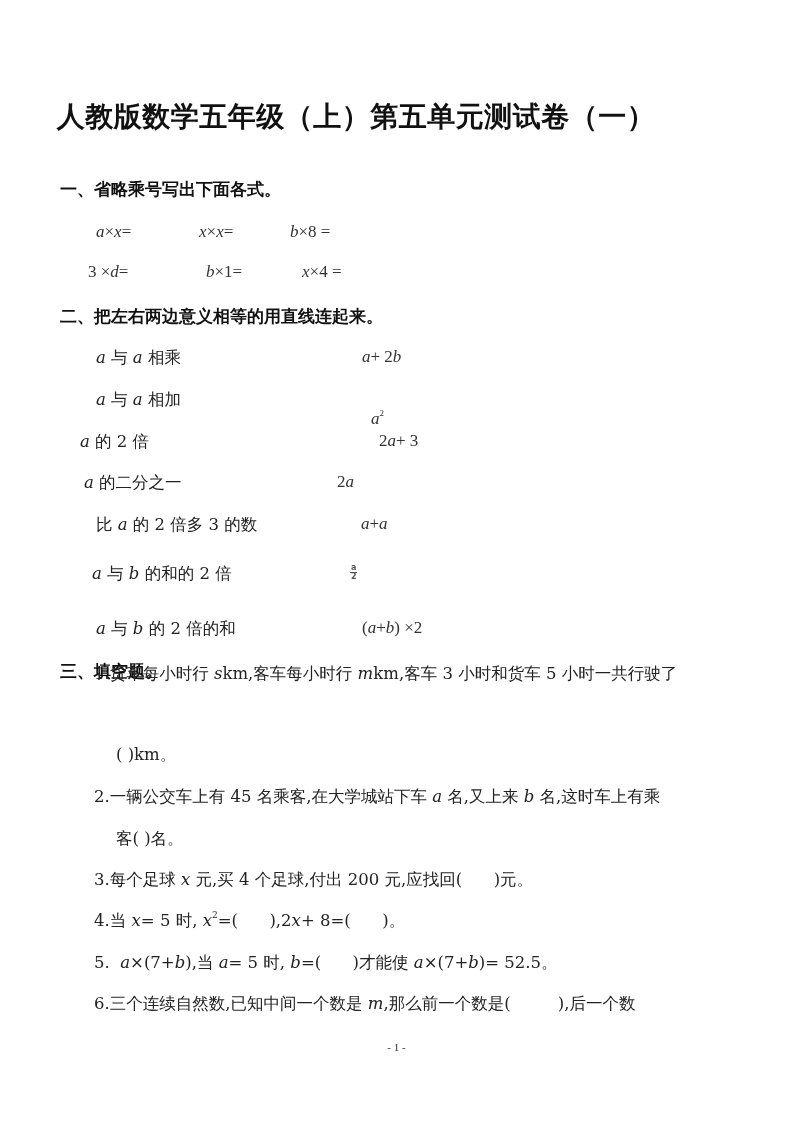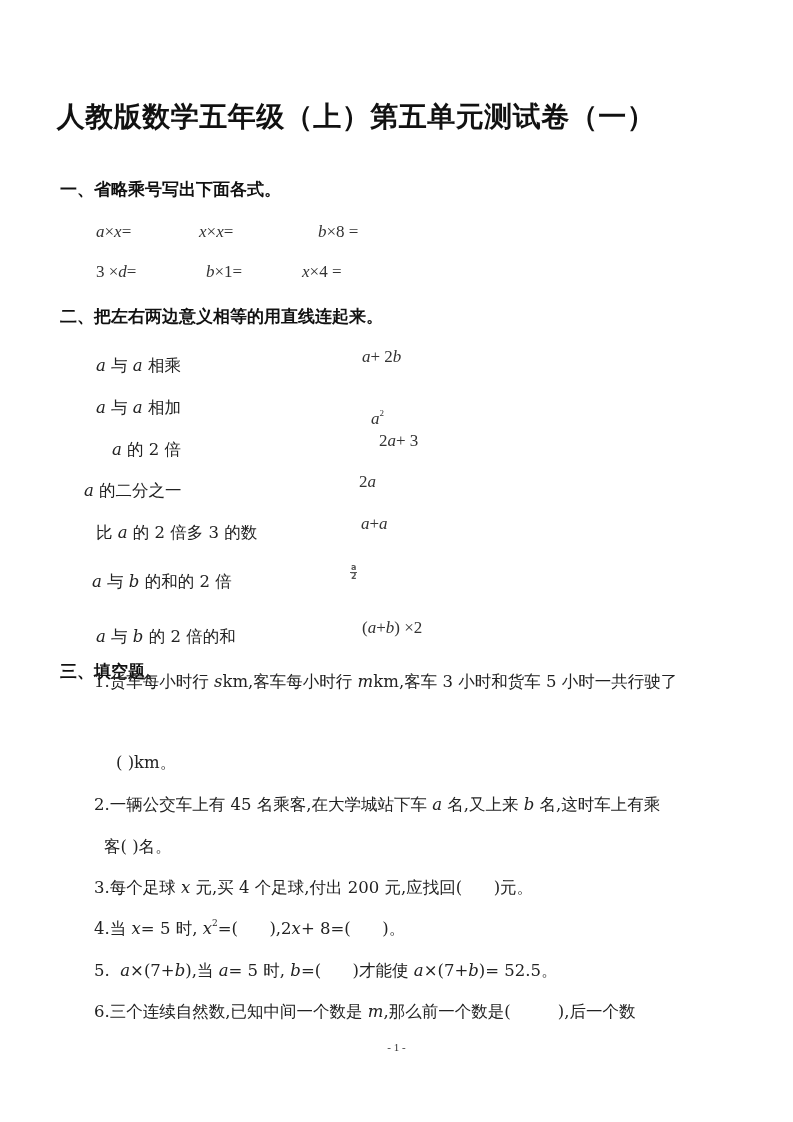--- a/index.html
+++ b/index.html
@@ -18,21 +18,21 @@
       left: 60px; font-family: "DejaVu Sans", "Liberation Sans", sans-serif;
       font-weight: bold; font-size: 17px; color: #111;
     }
     .expr {
       font-family: "Liberation Serif", "DejaVu Serif", serif;
       font-size: 17px; color: #333; text-align: center;
     }
     .expr i, .txt i { font-style: italic; }
     .txt {
       font-family: "DejaVu Serif", "Liberation Serif", serif;
-      font-size: 16.5px; color: #222; margin-top: 8px;
+      font-size: 16.5px; color: #222;
     }
     .frac {
       display: inline-block; text-align: center; font-size: 8px; line-height: 8px;
       font-family: "DejaVu Sans", sans-serif; font-weight: bold; color: #555;
     }
     .frac .num { display: block; border-bottom: 1px solid #555; padding: 0 1px; }
     .frac .den { display: block; }
     sup { font-size: 9px; vertical-align: 8px; line-height: 0; }
     .footer {
       left: 0; width: 793px; top: 1041px; text-align: center;
@@ -40,51 +40,51 @@
     }
   </style>
 </head>
 <body>
 
 <div class="abs title">人教版数学五年级（上）第五单元测试卷（一）</div>
 
 <div class="abs heading" style="top:178px">一、省略乘号写出下面各式。</div>
 <div class="abs expr" style="left:96px;top:222px"><i>a</i>×<i>x</i>=</div>
 <div class="abs expr" style="left:199px;top:222px"><i>x</i>×<i>x</i>=</div>
-<div class="abs expr" style="left:318px;top:222px"><i>b</i>×8 =</div>
-<div class="abs expr" style="left:96px;top:262px">3 ×<i>d</i>=</div>
+<div class="abs expr" style="left:290px;top:222px"><i>b</i>×8 =</div>
+<div class="abs expr" style="left:88px;top:262px">3 ×<i>d</i>=</div>
 <div class="abs expr" style="left:206px;top:262px"><i>b</i>×1=</div>
 <div class="abs expr" style="left:302px;top:262px"><i>x</i>×4 =</div>
 
 <div class="abs heading" style="top:305px">二、把左右两边意义相等的用直线连起来。</div>
 
 <div class="abs txt" style="left:96px;top:347px"><i>a</i> 与 <i>a</i> 相乘</div>
 <div class="abs txt" style="left:96px;top:389px"><i>a</i> 与 <i>a</i> 相加</div>
-<div class="abs txt" style="left:112px;top:431px"><i>a</i> 的 2 倍</div>
+<div class="abs txt" style="left:80px;top:431px"><i>a</i> 的 2 倍</div>
 <div class="abs txt" style="left:84px;top:472px"><i>a</i> 的二分之一</div>
 <div class="abs txt" style="left:96px;top:514px">比 <i>a</i> 的 2 倍多 3 的数</div>
 <div class="abs txt" style="left:92px;top:563px"><i>a</i> 与 <i>b</i> 的和的 2 倍</div>
 <div class="abs txt" style="left:96px;top:618px"><i>a</i> 与 <i>b</i> 的 2 倍的和</div>
 
 <div class="abs expr" style="left:362px;top:347px"><i>a</i>+ 2<i>b</i></div>
 <div class="abs expr" style="left:371px;top:409px"><i>a</i><sup>2</sup></div>
 <div class="abs expr" style="left:379px;top:431px">2<i>a</i>+ 3</div>
-<div class="abs expr" style="left:359px;top:472px">2<i>a</i></div>
+<div class="abs expr" style="left:337px;top:472px">2<i>a</i></div>
 <div class="abs expr" style="left:361px;top:514px"><i>a</i>+<i>a</i></div>
 <div class="abs" style="left:350px;top:564px">
   <span class="frac"><span class="num">a</span><span class="den">2</span></span>
 </div>
 <div class="abs expr" style="left:362px;top:618px">(<i>a</i>+<i>b</i>) ×2</div>
 
 <div class="abs heading" style="top:660px">三、填空题。</div>
 
 <div class="abs txt" style="left:94px;top:663px">1.货车每小时行 <i>s</i>km,客车每小时行 <i>m</i>km,客车 3 小时和货车 5 小时一共行驶了</div>
 <div class="abs txt" style="left:116px;top:744px">(      )km。</div>
 
 <div class="abs txt" style="left:94px;top:786px">2.一辆公交车上有 45 名乘客,在大学城站下车 <i>a</i> 名,又上来 <i>b</i> 名,这时车上有乘</div>
-<div class="abs txt" style="left:104px;top:828px">客(            )名。</div>
+<div class="abs txt" style="left:116px;top:828px">客(            )名。</div>
 
 <div class="abs txt" style="left:94px;top:869px">3.每个足球 <i>x</i> 元,买 4 个足球,付出 200 元,应找回(&nbsp;&nbsp;&nbsp;&nbsp;&nbsp;&nbsp;)元。</div>
 <div class="abs txt" style="left:94px;top:910px">4.当 <i>x</i>= 5 时, <i>x</i><sup>2</sup>=(&nbsp;&nbsp;&nbsp;&nbsp;&nbsp;&nbsp;),2<i>x</i>+ 8=(&nbsp;&nbsp;&nbsp;&nbsp;&nbsp;&nbsp;)。</div>
 <div class="abs txt" style="left:94px;top:952px">5.&nbsp; <i>a</i>×(7+<i>b</i>),当 <i>a</i>= 5 时, <i>b</i>=(&nbsp;&nbsp;&nbsp;&nbsp;&nbsp;&nbsp;)才能使 <i>a</i>×(7+<i>b</i>)= 52.5。</div>
 <div class="abs txt" style="left:94px;top:993px">6.三个连续自然数,已知中间一个数是 <i>m</i>,那么前一个数是(&nbsp;&nbsp;&nbsp;&nbsp;&nbsp;&nbsp;&nbsp;&nbsp;&nbsp;),后一个数</div>
 
 <div class="abs footer">- 1 -</div>
 
 </body></html>

